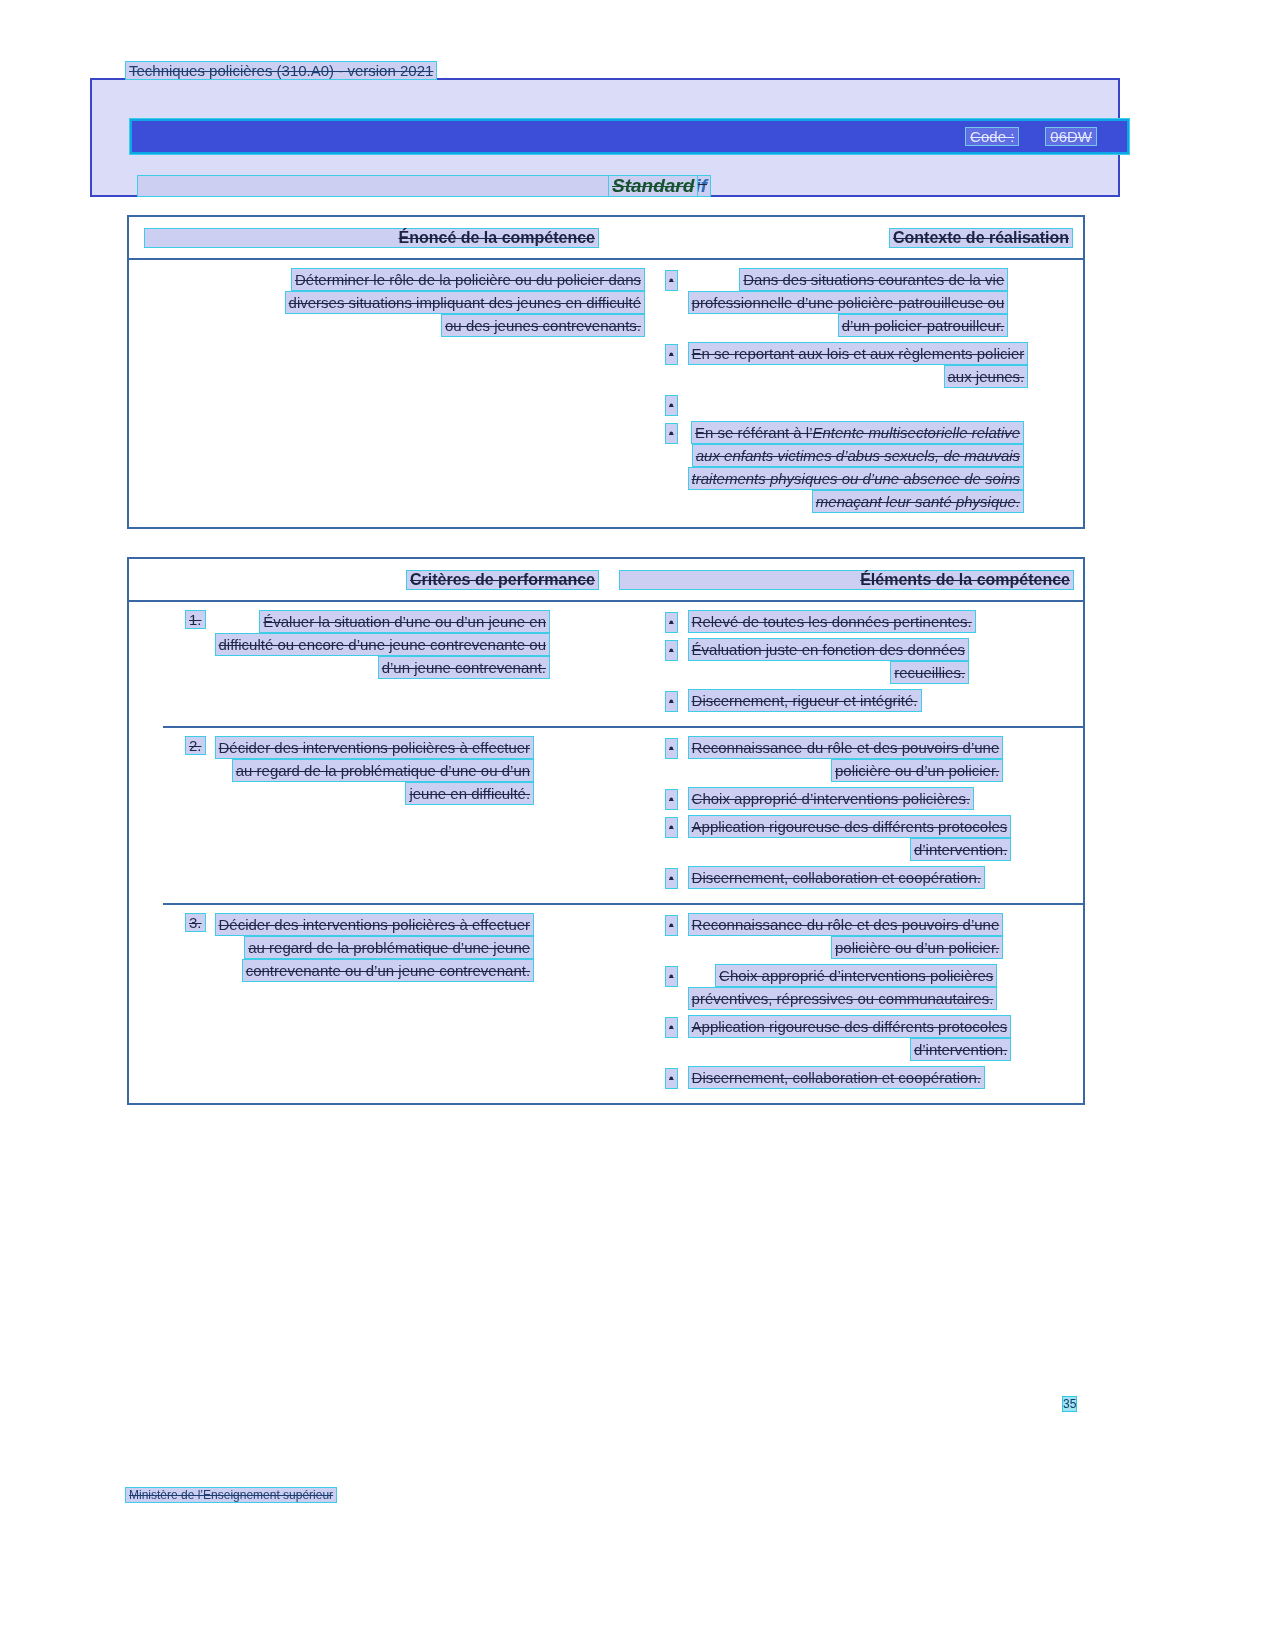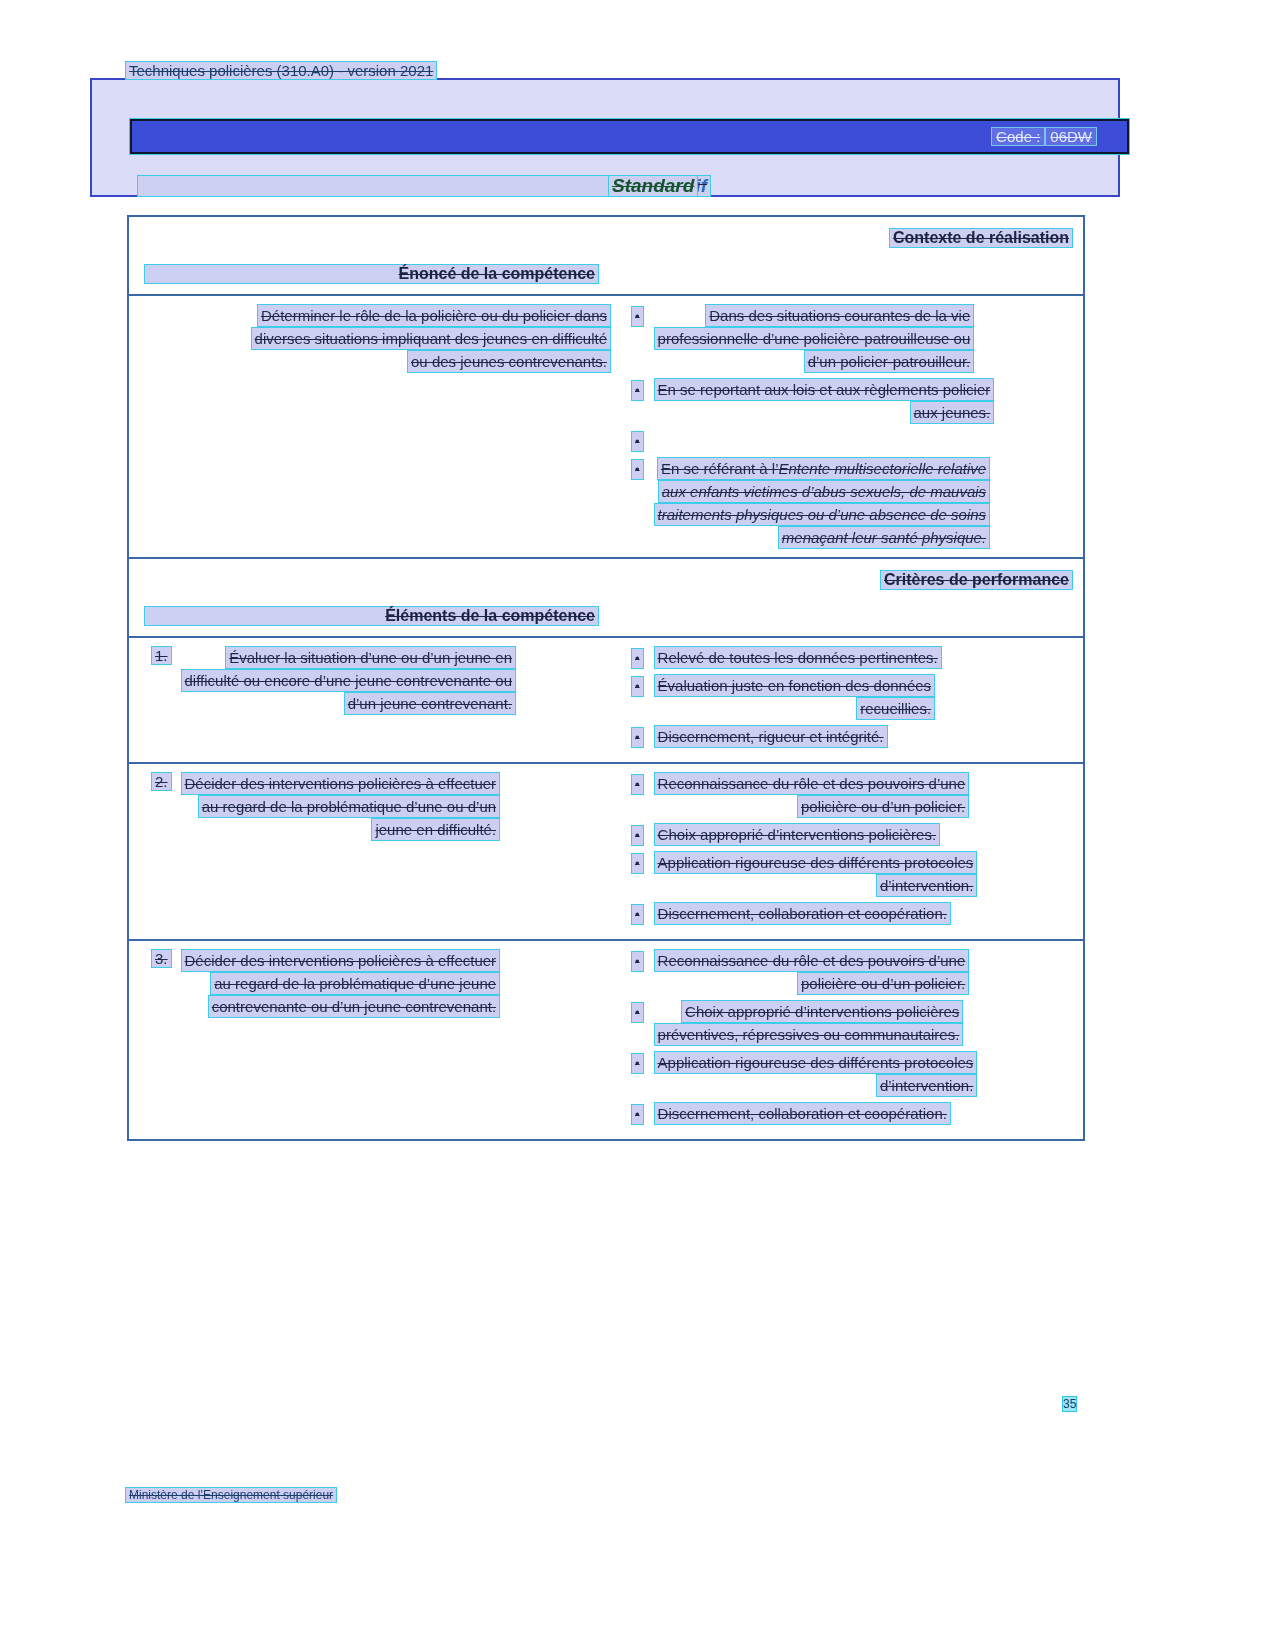--- a/index.html
+++ b/index.html
@@ -21,22 +21,22 @@
 
   .note {
     position:absolute; left:125px; top:61px; font-size:15px; color:#1c3e6e; z-index:5;
   }
   .region {
     position:absolute; left:90px; top:78px; width:1026px; height:115px;
     border:2px solid #3a46c8; background:#dbdcf7; z-index:1;
   }
   .banner {
     position:absolute; left:38px; top:39px; width:965px; height:31px;
-    background:#3c4ed8; border:2px solid #0f172a; box-shadow:0 0 0 1px #3ecde9;
-    display:flex; justify-content:flex-end; align-items:center; padding-right:30px;
+    background:#3c4ed8; border:2px solid #0ea5e9; box-shadow:0 0 0 1px #3ecde9;
+    display:flex; justify-content:flex-end; align-items:center; gap:26px; padding-right:30px;
   }
   .code-box {
     font-size:15px; color:#e3e9ff; background:rgba(130,142,235,0.5);
     border:1px solid #74c8e8; padding:0 4px;
     text-decoration:line-through; text-decoration-thickness:1px;
   }
   .obj-band {
     position:absolute; left:45px; top:95px; width:566px; height:20px; line-height:20px;
   }
   .obj-band .obj {
@@ -52,22 +52,22 @@
     border:2px solid #3a68a4; background:#ffffff; box-sizing:border-box; z-index:2;
   }
   #t1 { top:215px; }
   #t2 { top:557px; }
   .thead {
     display:grid; grid-template-columns:480px 1fr;
     border-bottom:2px solid #3a68a4; padding:11px 0 10px;
   }
   .thead .cell { padding:0 10px; }
   .th { font-weight:bold; font-size:16px; color:#1a2340; }
-  .wide { width:447px;margin-top:36px; }
-  .trow { display:grid; grid-template-columns:480px 1fr; padding:8px 12px 9px; }
+  .wide { width:447px; }
+  .trow { display:grid; grid-template-columns:480px 1fr; padding:8px 12px 9px;margin-left:34px; }
   #t2 .trow + .trow { border-top:2px solid #3a68a4; }
   .cell { padding:0 10px; }
   .bitem { display:flex; align-items:flex-start; gap:10px; margin-bottom:5px; }
   .bm { font-size:13px; line-height:19px; height:19px; margin-top:2px; }
   .numline { display:flex; align-items:flex-start; gap:9px; }
 
   .footer-note {
     position:absolute; left:125px; top:1487px; font-size:12px; color:#1c3e6e;
   }
   .page-num {
@@ -136,22 +136,22 @@
             <div class="line"><span class="hl it">menaçant leur santé physique.</span></div>
           </div>
         </div>
 
       </div>
     </div>
   </div>
 
   <div class="doc-table" id="t2">
     <div class="thead">
+      <div class="cell"><span class="hl th">Critères de performance</span></div>
       <div class="cell"><span class="hl th wide">Éléments de la compétence</span></div>
-      <div class="cell"><span class="hl th">Critères de performance</span></div>
     </div>
 
     <div class="trow">
       <div class="cell">
         <div class="numline">
           <span class="hl" style="font-size:15px;">1.</span>
           <div>
             <div class="line"><span class="hl">Évaluer la situation d’une ou d’un jeune en</span></div>
             <div class="line"><span class="hl">difficulté ou encore d’une jeune contrevenante ou</span></div>
             <div class="line"><span class="hl">d’un jeune contrevenant.</span></div>

